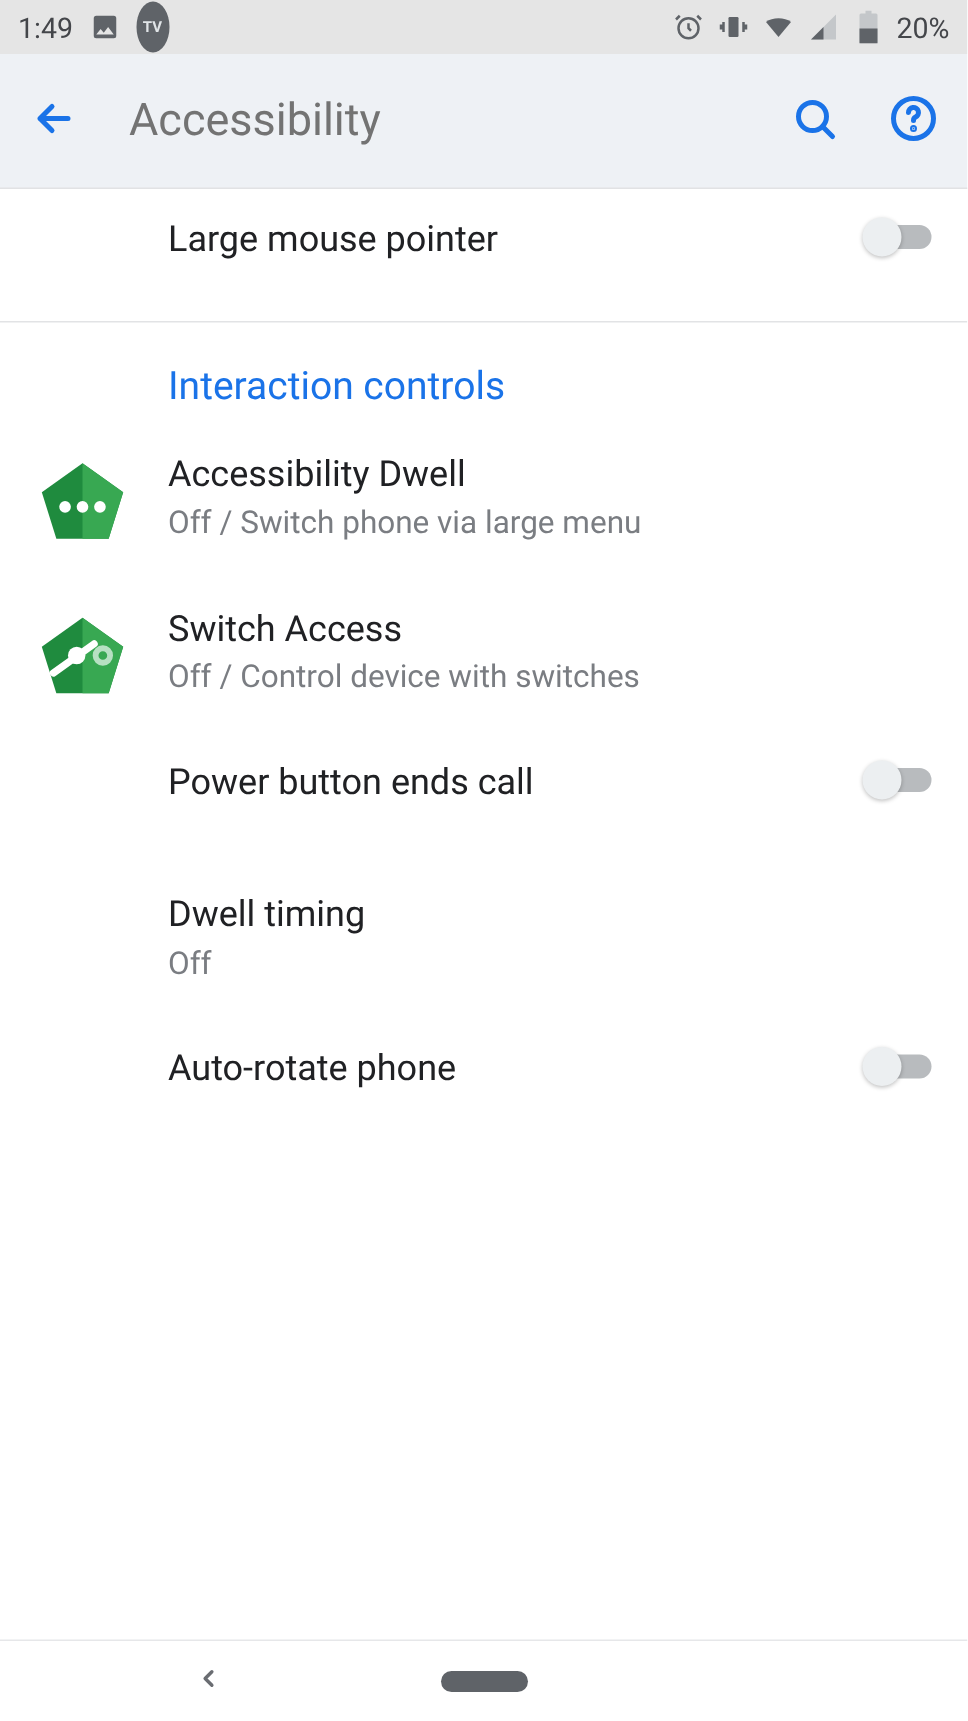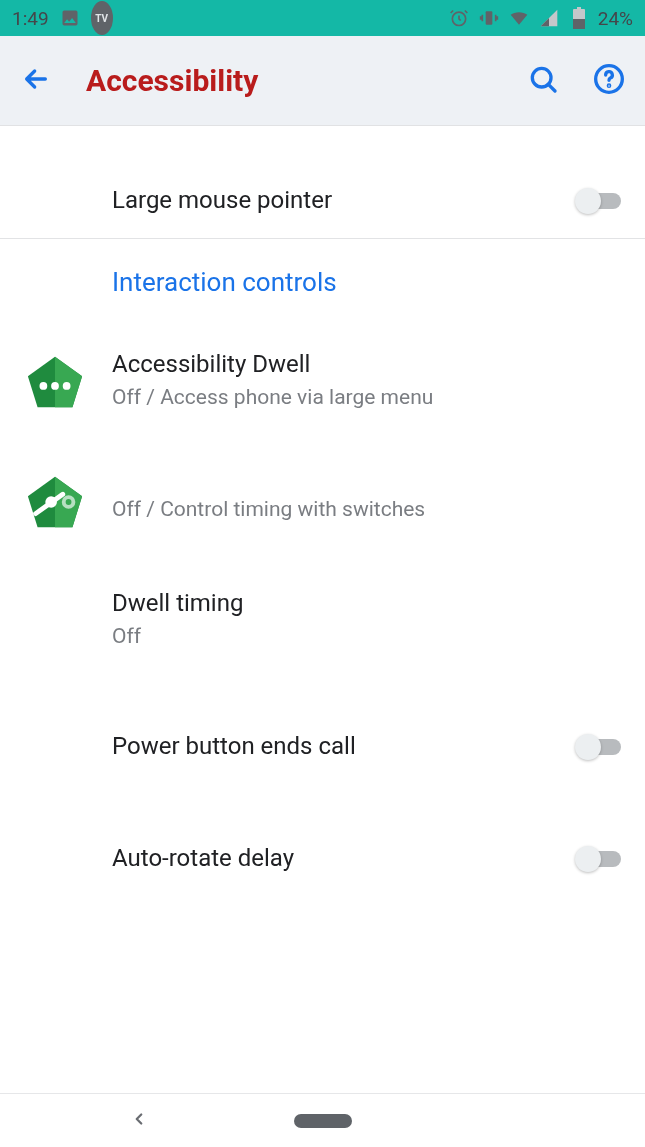--- a/index.html
+++ b/index.html
@@ -6,21 +6,21 @@
     body {
       width: 645px;
       height: 1147px;
       font-family: Roboto, -apple-system, Helvetica, Arial, sans-serif;
       background: #ffffff;
       overflow: hidden;
       position: relative;
     }
     .status-bar {
       height: 36px;
-      background: #14b8a6;
+      background: #e5e5e5;
       display: flex;
       align-items: center;
       justify-content: space-between;
       padding: 0 12px;
       color: #44464a;
     }
     .status-left {
       display: flex;
       align-items: center;
       gap: 10px;
@@ -57,38 +57,37 @@
       background: #eef1f5;
       display: flex;
       align-items: center;
       padding: 0 20px;
       gap: 34px;
       border-bottom: 1px solid #e1e2e4;
     }
     .app-bar .title {
       flex: 1;
       font-size: 30px;
-      color: #b91c1c;
-      font-weight: 700;
+      color: #737373;
+      font-weight: 400;
     }
     .appbar-icon {
       color: #1a73e8;
     }
     .content {
       overflow: hidden;
       height: calc(1147px - 36px - 90px - 54px);
       background: #ffffff;
     }
     .setting-row {
       padding: 17px 20px 22px 112px;
       display: flex;
-      align-items: flex-end;
+      align-items: flex-start;
       position: relative;
       min-height: 88px;
-      margin-top: 24px;
     }
     .setting-row .text-block {
       flex: 1;
       padding-right: 12px;
     }
     .setting-title {
       font-size: 24px;
       color: #202124;
       line-height: 1.35;
     }
@@ -205,21 +204,21 @@
           <path d="M2 22L12 12v10H2z" fill="#5f6368"></path>
         </svg>
     </span>
     <span class="status-icon-box">
       <svg width="14" height="22" viewBox="0 0 12 22">
           <rect x="0" y="2" width="12" height="20" rx="1" fill="#c4c7ca"></rect>
           <rect x="0" y="12" width="12" height="10" fill="#5f6368"></rect>
           <rect x="4" y="0" width="4" height="3" fill="#c4c7ca"></rect>
         </svg>
     </span>
-    <span>24%</span>
+    <span>20%</span>
   </div>
 </div>
 
 <div class="app-bar">
   <span class="appbar-icon">
     <svg width="32" height="32" viewBox="0 0 24 24" fill="none" stroke="#1a73e8" stroke-width="2.5" stroke-linecap="round" stroke-linejoin="round">
         <path d="M19 12H5M11 18l-6-6 6-6"></path>
       </svg>
   </span>
   <span class="title">Accessibility</span>
@@ -260,59 +259,60 @@
       <svg width="62" height="62" viewBox="0 0 64 64">
         <polygon points="32,6 60,26 50,58 14,58 4,26" fill="#1f8b3e"></polygon>
         <polygon points="32,6 60,26 50,58 32,58" fill="#38a852"></polygon>
         <circle cx="20" cy="36" r="4" fill="#ffffff"></circle>
         <circle cx="32" cy="36" r="4" fill="#ffffff"></circle>
         <circle cx="44" cy="36" r="4" fill="#ffffff"></circle>
       </svg>
     </span>
     <div class="text-block">
       <div class="setting-title">Accessibility Dwell</div>
-      <div class="setting-sub">Off / Access phone via large menu</div>
+      <div class="setting-sub">Off / Switch phone via large menu</div>
     </div>
   </div>
 
   <div class="setting-row">
     <span class="row-icon">
       <svg width="62" height="62" viewBox="0 0 64 64">
         <polygon points="32,6 60,26 50,58 14,58 4,26" fill="#1f8b3e"></polygon>
         <polygon points="32,6 60,26 50,58 32,58" fill="#38a852"></polygon>
         <path d="M12 44 L40 24" stroke="#ffffff" stroke-width="5" stroke-linecap="round"></path>
         <circle cx="28" cy="32" r="6" fill="#ffffff"></circle>
         <circle cx="46" cy="32" r="5" fill="none" stroke="#b7e0c2" stroke-width="4"></circle>
       </svg>
     </span>
     <div class="text-block">
-      <div class="setting-sub">Off / Control timing with switches</div>
-    </div>
-  </div>
-
-  <div class="setting-row">
-    <div class="text-block">
-      <div class="setting-title">Dwell timing</div>
-      <div class="setting-sub">Off</div>
+      <div class="setting-title">Switch Access</div>
+      <div class="setting-sub">Off / Control device with switches</div>
     </div>
   </div>
 
   <div class="setting-row">
     <div class="text-block">
       <div class="setting-title">Power button ends call</div>
     </div>
     <div class="toggle">
       <div class="toggle-track"></div>
         <div class="toggle-thumb"></div>
     </div>
   </div>
 
   <div class="setting-row">
     <div class="text-block">
-      <div class="setting-title">Auto-rotate delay</div>
+      <div class="setting-title">Dwell timing</div>
+      <div class="setting-sub">Off</div>
+    </div>
+  </div>
+
+  <div class="setting-row">
+    <div class="text-block">
+      <div class="setting-title">Auto-rotate phone</div>
     </div>
     <div class="toggle">
       <div class="toggle-track"></div>
         <div class="toggle-thumb"></div>
     </div>
   </div>
 
 
 
 </div>

